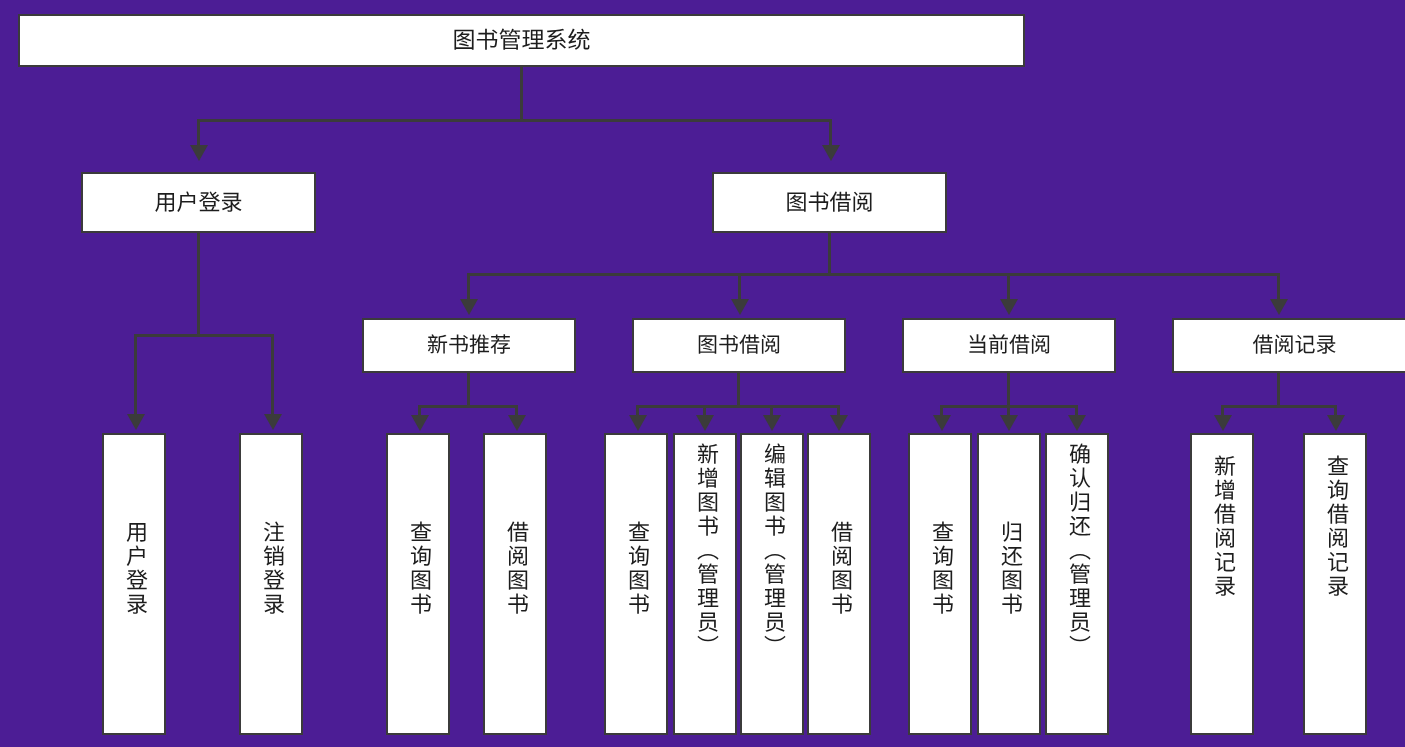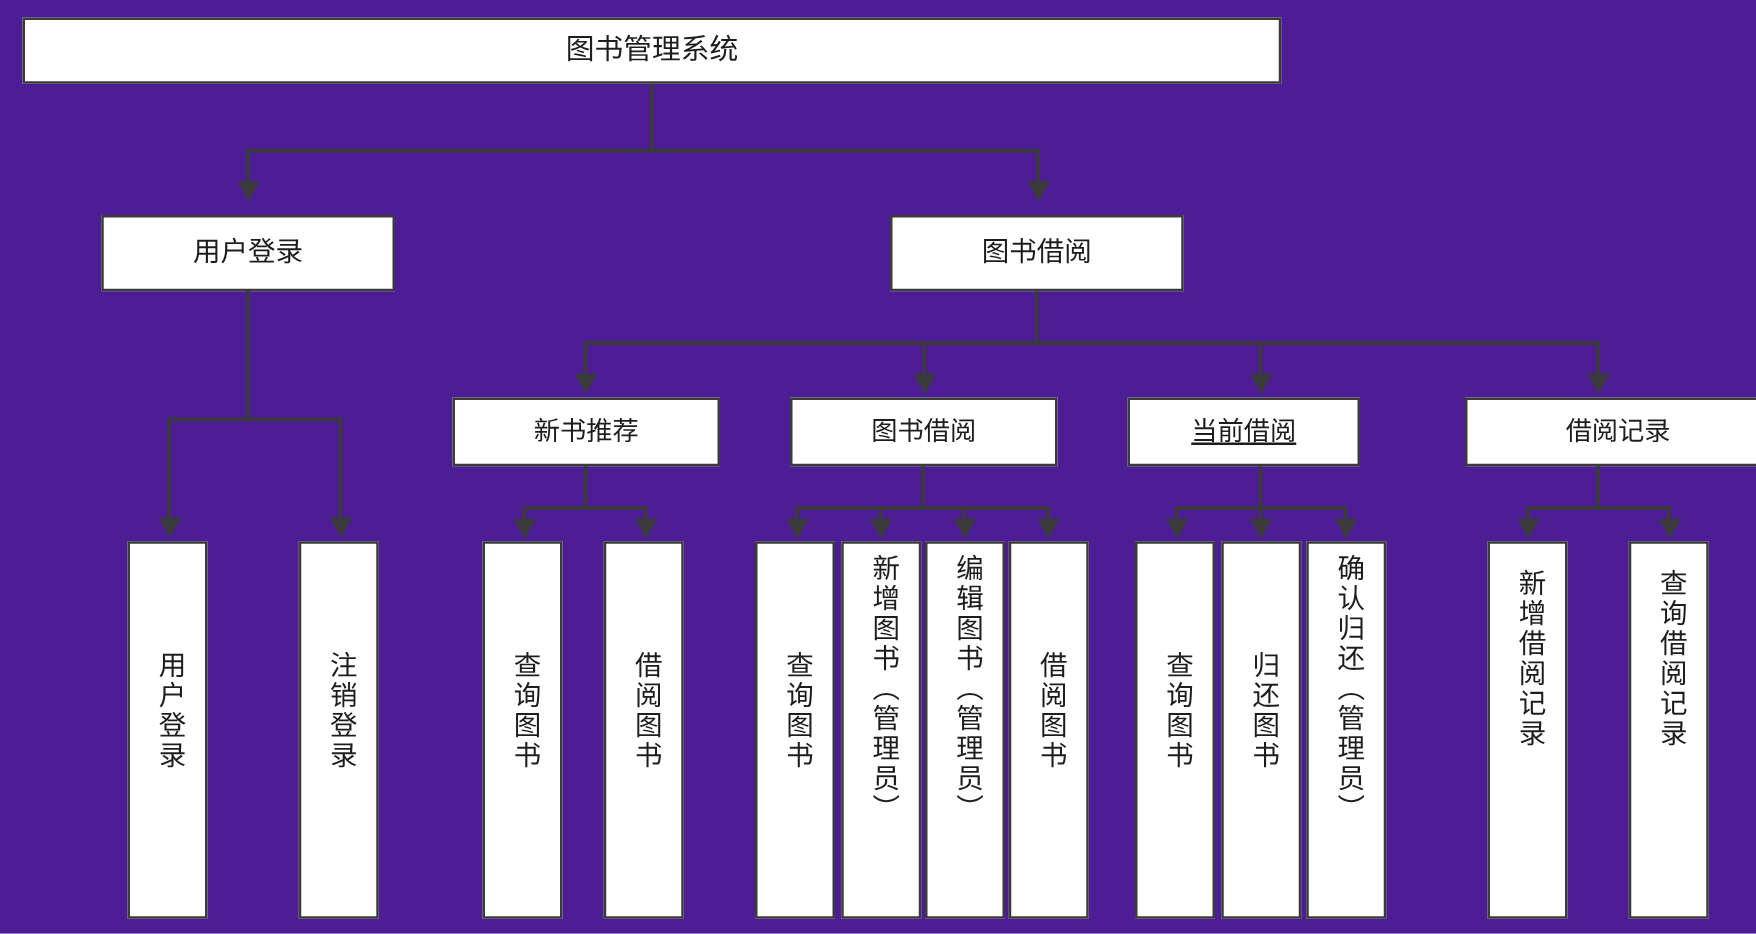--- a/index.html
+++ b/index.html
@@ -130,21 +130,21 @@
 
   <div class="conn vline" style="left:1277px; top:273px; width:3px; height:28px;"></div>
   <div class="arrow" style="left:1270px; top:299px;"></div>
 
   <div class="node lvl3" style="left:362px; top:318px; width:214px; height:55px;">
     <span class="label">新书推荐</span>
   </div>
   <div class="node lvl3" style="left:632px; top:318px; width:214px; height:55px;">
     <span class="label">图书借阅</span>
   </div>
-  <div class="node lvl3" style="left:902px; top:318px; width:186px; height:55px;text-decoration:underline;">
+  <div class="node lvl3" style="left:902px; top:318px; width:214px; height:55px;">
     <span class="label">当前借阅</span>
   </div>
   <div class="node lvl3" style="left:1172px; top:318px; width:245px; height:55px;">
     <span class="label">借阅记录</span>
   </div>
 
   <div class="conn vline" style="left:467px; top:373px; width:3px; height:34px;"></div>
   <div class="conn hline" style="left:419px; top:405px; width:98px; height:3px;"></div>
   <div class="conn vline" style="left:418px; top:405px; width:3px; height:12px;"></div>
   <div class="arrow" style="left:411px; top:415px;"></div>

